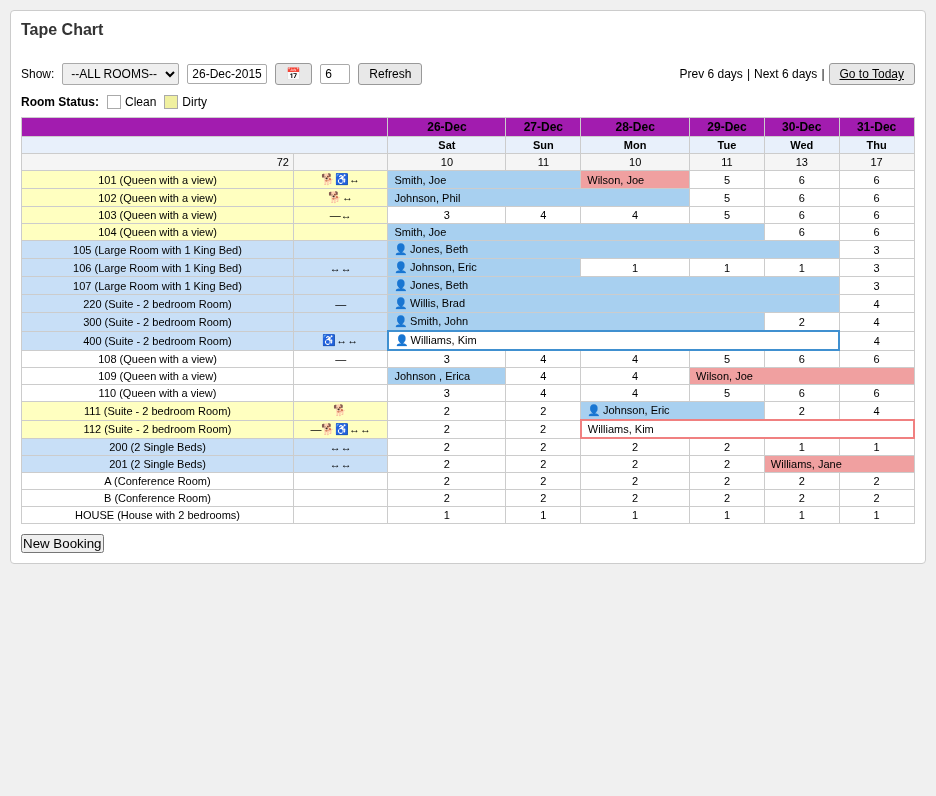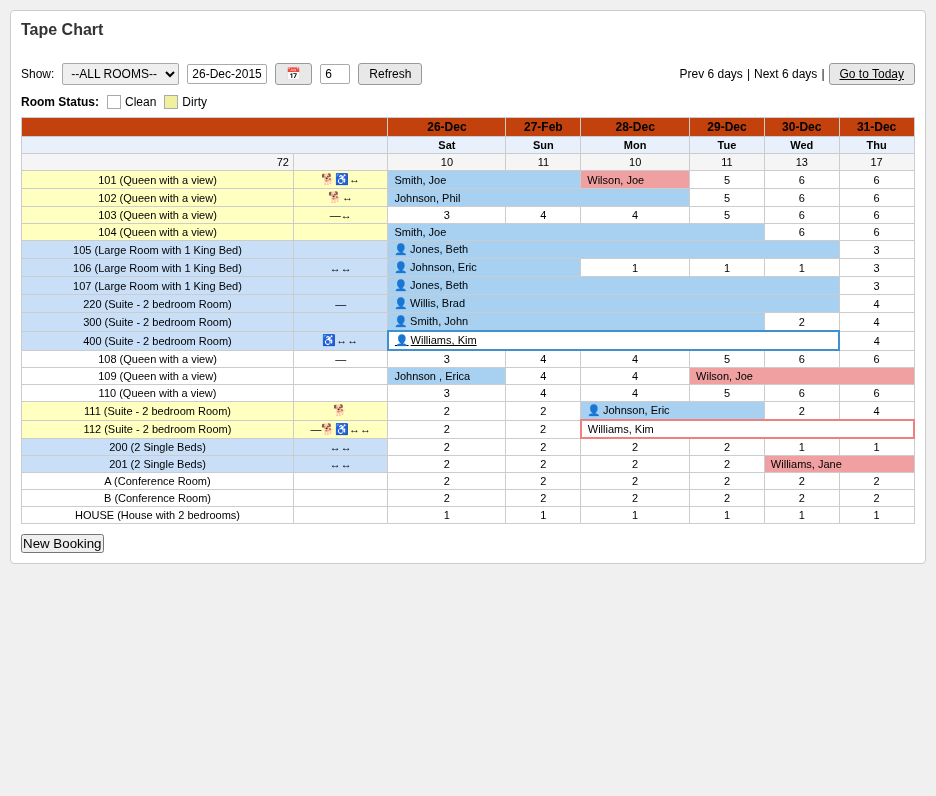--- a/index.html
+++ b/index.html
@@ -13,30 +13,30 @@
     .toolbar button { font-size: 12px; padding: 3px 10px; border: 1px solid #999; border-radius: 3px; background: #e8e8e8; cursor: pointer; }
     .nav-links { margin-left: auto; font-size: 12px; display: flex; align-items: center; gap: 4px; }
     .nav-links a { color: #000000; text-decoration: none; cursor: pointer; }
     .nav-links .go-today { padding: 3px 10px; border: 1px solid #999; border-radius: 3px; background: #e8e8e8; cursor: pointer; font-size: 12px; text-decoration: underline; }
     .legend-item { display: flex; align-items: center; gap: 4px; }
     .legend-box { width: 14px; height: 14px; border: 1px solid #aaa; }
     .legend-clean { background: #fff; }
     .legend-dirty { background: #f0f0a0; }
     table { width: 100%; border-collapse: collapse; font-size: 11px; }
     table th, table td { border: 1px solid #ccc; padding: 2px 4px; text-align: center; white-space: nowrap; }
-    .header-row th { background: #c2410c; font-weight: bold; font-size: 12px; }
+    .header-row th { background: #a21caf; font-weight: bold; font-size: 12px; }
     .subheader-row th { background: #e8f0fb; font-size: 11px; }
     .count-row td { background: #f5f5f5; font-size: 11px; }
     .room-yellow { background: #ffffc0; margin-top: 22px; }
     .room-blue { background: #c8dff7; }
     .room-white { background: #fff; }
     .booking-blue { background: #a8d0f0; color: #000; text-align: left; padding-left: 6px; }
     .booking-pink { background: #f0a0a0; color: #000; text-align: left; padding-left: 6px; }
     .booking-pink-outline { background: #fff; border: 2px solid #f08080 !important; color: #000; text-align: left; padding-left: 6px; }
-    .booking-blue-outline { background: #fff; border: 2px solid #4090d0 !important; color: #000; text-align: left; padding-left: 6px; text-decoration: underline; }
+    .booking-blue-outline { background: #fff; border: 2px solid #4090d0 !important; color: #000; text-align: left; padding-left: 6px; }
     .num-cell { text-align: center; background: #fff; }
     .room-status-label { font-weight: bold; }
     .bottom-bar { margin-top: 10px; }
     .status-row { display: flex; align-items: center; gap: 8px; margin-bottom: 8px; }
     td.room-name { text-align: center; }
     .person-icon { color: #3399cc; font-size: 11px; margin-right: 2px; }
   </style>
 </head>
 <body>
 
@@ -81,21 +81,21 @@
       <col style="width:55px">
       <col style="width:80px">
       <col style="width:55px">
       <col style="width:55px">
       <col style="width:55px">
     </colgroup>
     <thead>
       <tr class="header-row">
         <th colspan="2"></th>
         <th>26-Dec</th>
-        <th>27-Feb</th>
+        <th>27-Dec</th>
         <th>28-Dec</th>
         <th>29-Dec</th>
         <th>30-Dec</th>
         <th>31-Dec</th>
       </tr>
       <tr class="subheader-row">
         <th colspan="2"></th>
         <th>Sat</th>
         <th>Sun</th>
         <th>Mon</th>

